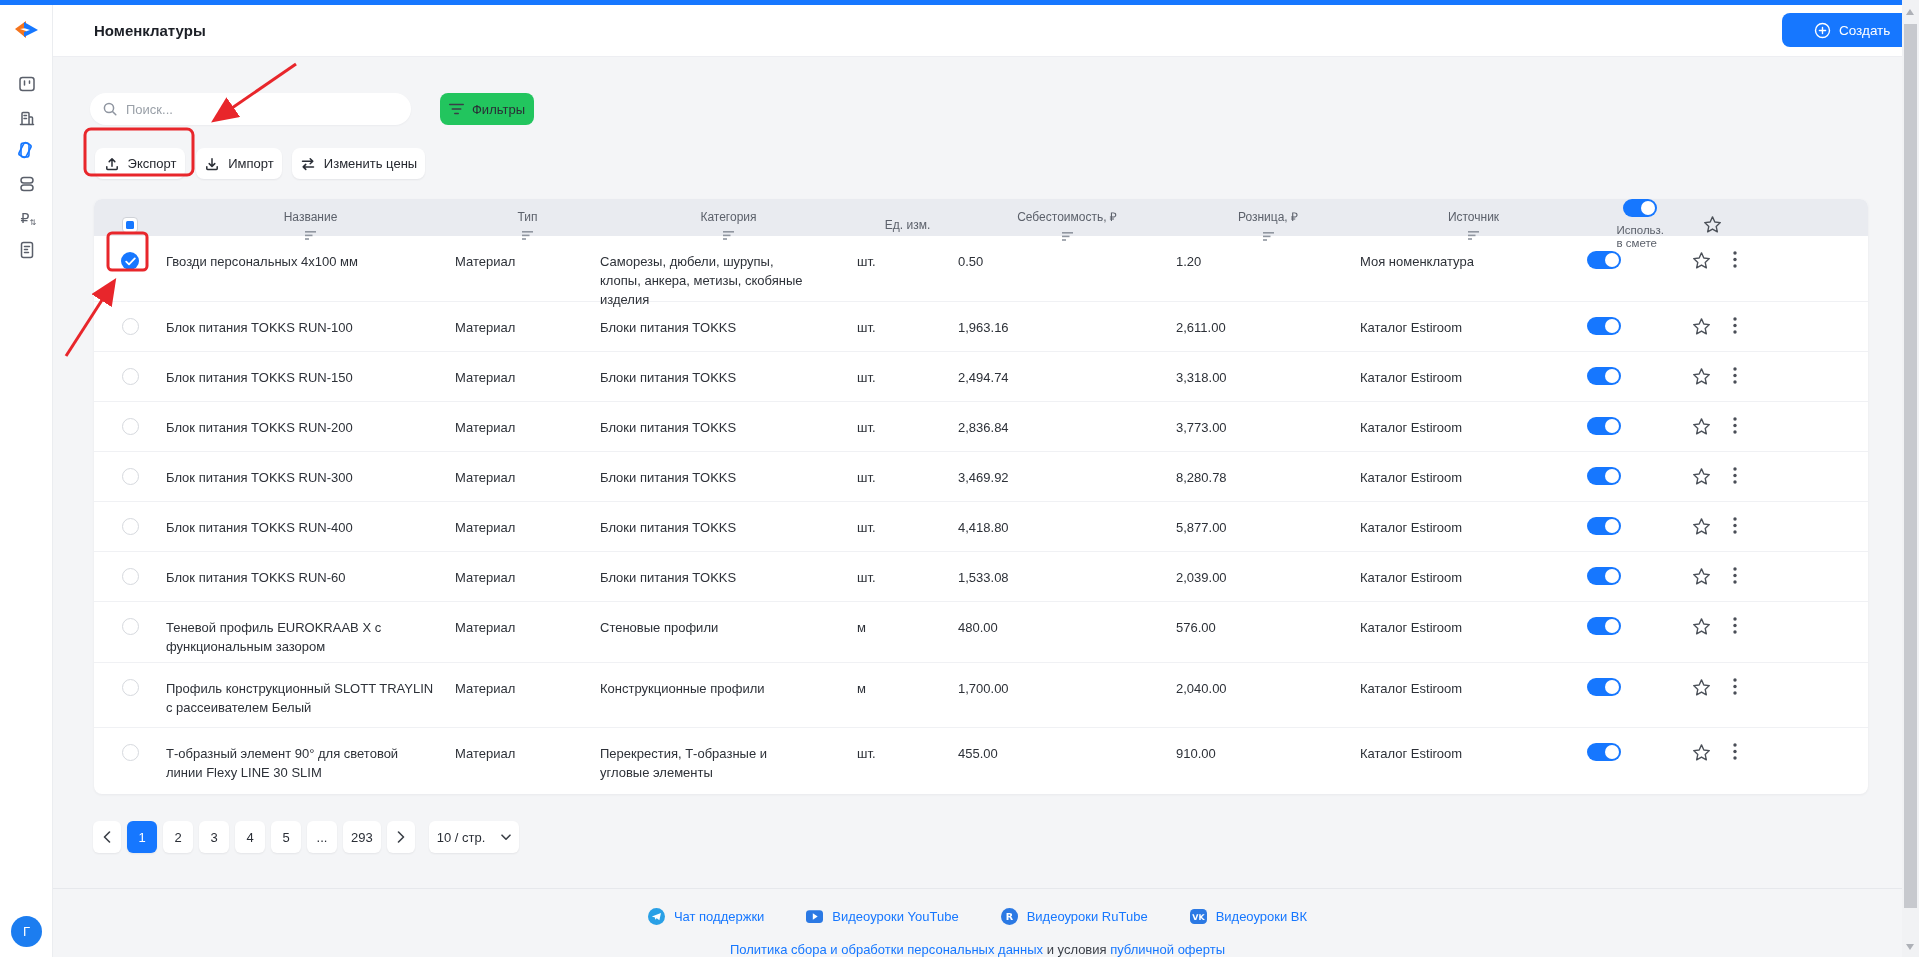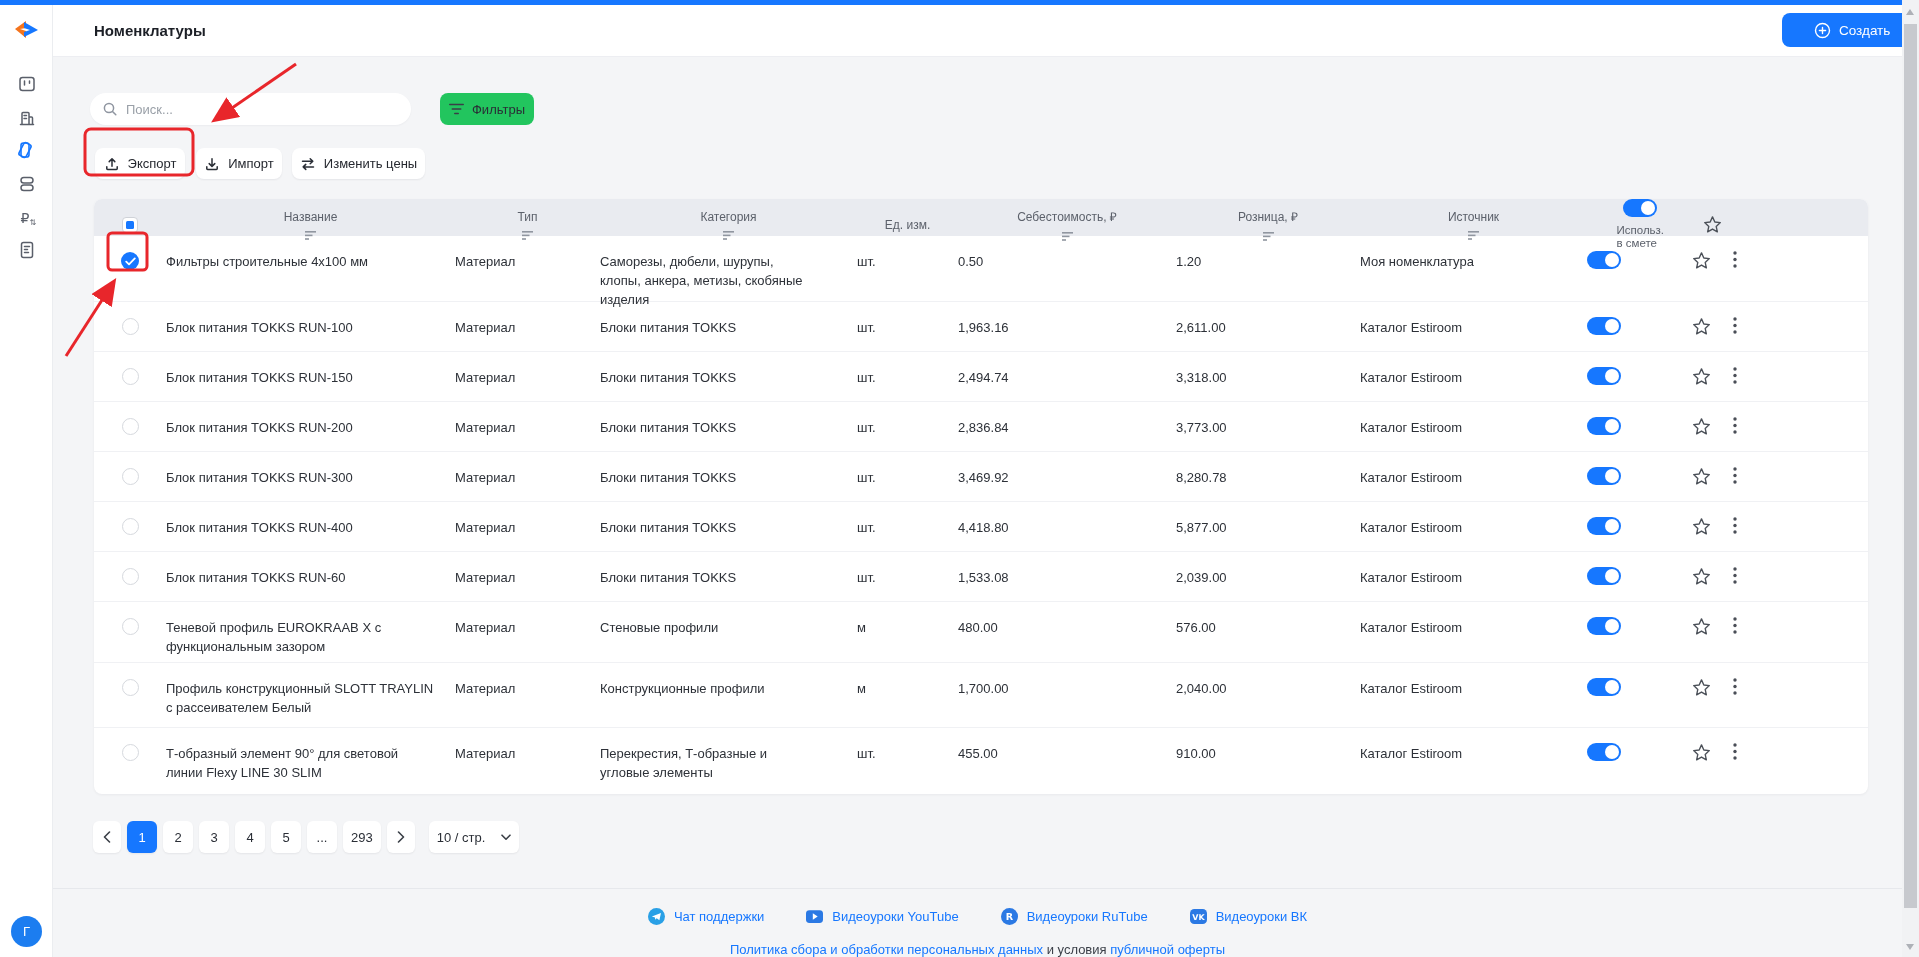--- a/index.html
+++ b/index.html
@@ -257,21 +257,21 @@
       </div>
 
       <div class="tgrid trow" style="height:66px">
         <div class="cb-wrap">
             <span class="cb checked">
               <svg width="11" height="9" viewBox="0 0 11 9" fill="none" stroke="#fff" stroke-width="1.8" stroke-linecap="round" stroke-linejoin="round">
                 <path d="M1.2 4.6l2.8 2.8 5.8-6"></path>
               </svg>
             </span>
           </div>
-        <div class="cell">Фильтры строительные 4x100 мм</div>
+        <div class="cell">Гвозди персональных 4x100 мм</div>
         <div class="cell">Материал</div>
         <div class="cell c-cat">Саморезы, дюбели, шурупы, клопы, анкера, метизы, скобяные изделия</div>
         <div class="cell">шт.</div>
         <div class="cell">0.50</div>
         <div class="cell">1.20</div>
         <div class="cell">Моя номенклатура</div>
         <div class="cell c-toggle"><span class="toggle"><i></i></span></div>
         <div class="cell c-star"><button class="star-btn"><svg width="19" height="19" viewBox="0 0 18 18" fill="none" stroke="#4b5058" stroke-width="1.3" stroke-linejoin="round">
                 <path d="M9 1.8l2.2 4.8 5.2.6-3.9 3.6 1.1 5.2L9 13.3 4.4 16l1.1-5.2L1.6 7.2l5.2-.6z"></path>
               </svg></button></div>

